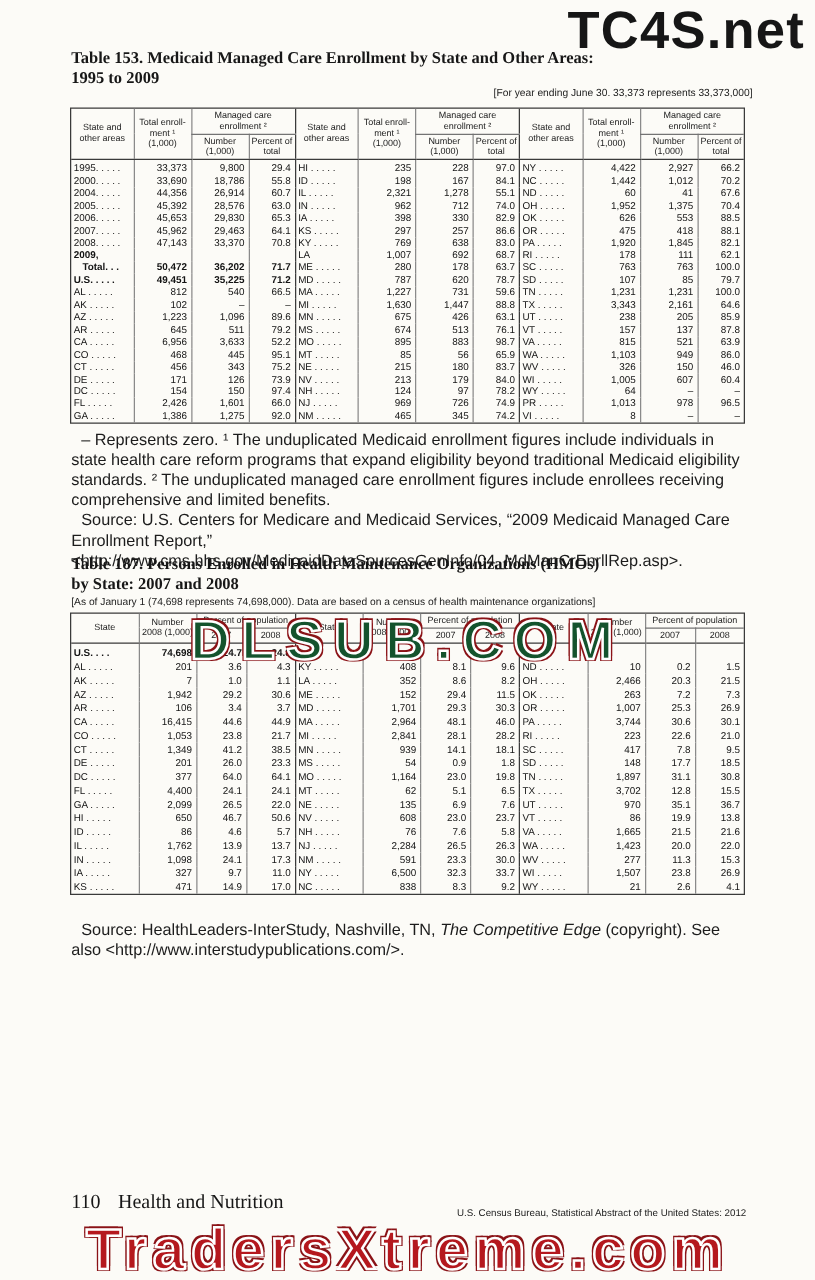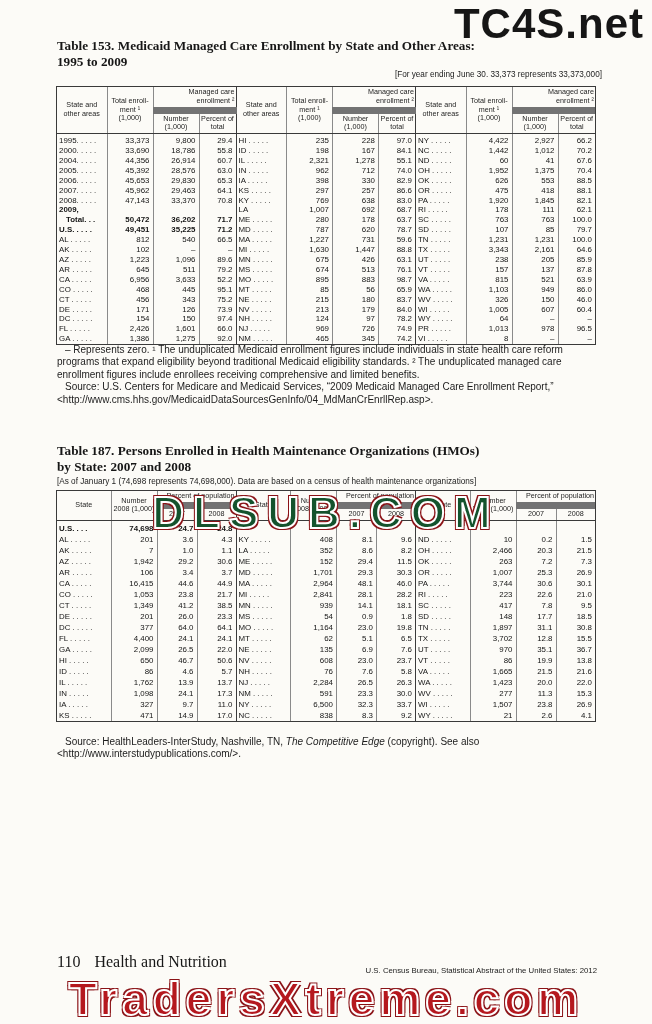--- a/index.html
+++ b/index.html
@@ -27,27 +27,27 @@
   .tbl-wrap table:not(:last-child) { border-right:1px solid #3a3a3a; }
   .stat th { font-weight:normal; font-size:7.2px; line-height:1.22; text-align:center; vertical-align:middle; padding:1px 1px; color:#1d1d1d; }
   .stat td { font-size:7.9px; line-height:9.9px; white-space:nowrap; overflow:hidden; padding:0 3px 0 2px; color:#141414; }
   .g154 td { line-height:11px; }
   .stat td:first-child { text-align:left; }
   .stat td:not(:first-child) { text-align:right; }
   .stat th:not(:first-child) { border-left:1px solid #8a8a8a; }
   .stat td:not(:first-child) { border-left:1px solid #8a8a8a; }
   .stat .h-sub { border-left:1px solid #8a8a8a; }
   .stat thead .h-sub, .stat thead th[rowspan] { border-bottom:1px solid #3a3a3a;margin-left:36px; }
-  .stat .h-mc { border-bottom:7px solid #737373;text-align:right; }
+  .stat .h-mc { border-bottom:1px solid #737373; }
   .bold-row td { font-weight:bold; }
   .indent-row td:first-child { padding-left:9px; }
   tbody tr:first-child td { padding-top:2px; }
 
   
-  .fnote { position:absolute; left:57px; width:541px; font-size:10px; line-height:1.24;
+  .fnote { position:absolute; left:57px; width:541px; font-size:13px; line-height:1.24;
            font-family:"Liberation Sans", sans-serif; color:#1c1c1c; }
   .fnote p { text-indent:8px; }
 
   
   .footer-left { position:absolute; left:57px; top:953px; font-size:16px; }
   .footer-left .pgnum { font-weight:normal; margin-right:10px; }
   .imprint { position:absolute; right:55px; top:966px; font-size:7.8px; font-family:"Liberation Sans", sans-serif; color:#222; z-index:5; }
 </style>
 </head>
 <body>

